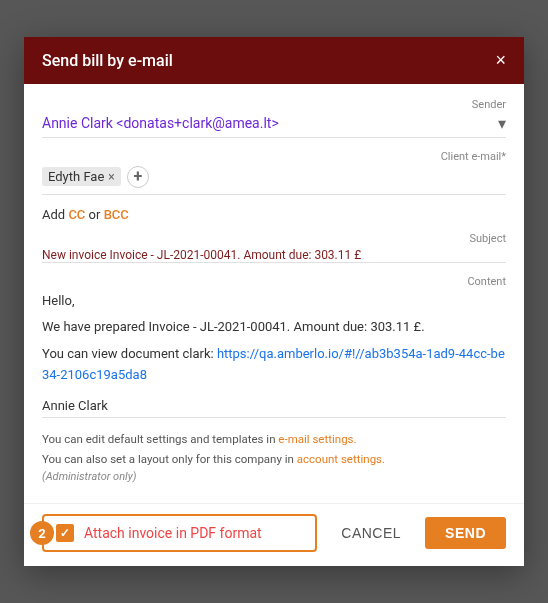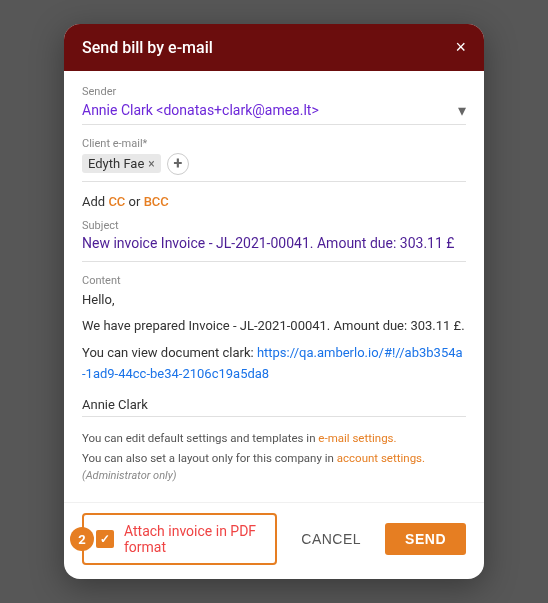--- a/index.html
+++ b/index.html
@@ -15,23 +15,23 @@
     }
     .modal-overlay {
       width: 548px;
       height: 603px;
       background: rgba(0,0,0,0.45);
       display: flex;
       justify-content: center;
       align-items: center;
     }
     .modal {
-      width: 420px;
+      width: 500px;
       background: #fff;
-      border-radius: 16px;
+      border-radius: 0;
       overflow: hidden;
       box-shadow: 0 8px 32px rgba(0,0,0,0.35);
     }
     .modal-header {
       background: #6b0d0d;
       color: #fff;
       padding: 14px 18px;
       display: flex;
       justify-content: space-between;
       align-items: center;
@@ -55,20 +55,21 @@
       color: #333;
     }
     .field-group {
       margin-bottom: 12px;
     }
     .field-label {
       font-size: 11px;
       color: #888;
       margin-bottom: 3px;
       display: block;
+      text-align: right;
     }
     .field-value {
       font-size: 14px;
       color: #222;
       display: flex;
       align-items: center;
       justify-content: space-between;
       padding-bottom: 4px;
       border-bottom: 1px solid #e0e0e0;
     }
@@ -118,23 +119,23 @@
       line-height: 1;
     }
     .cc-bcc-row {
       font-size: 13px;
       color: #333;
       margin-bottom: 10px;
     }
     .cc-link { color: #e67e22; text-decoration: none; font-weight: 500; }
     .bcc-link { color: #e67e22; text-decoration: none; font-weight: 500; }
     .subject-value {
-      font-size: 14px;
-      color: #4c1d95;
-      padding-bottom: 10px;
+      font-size: 12px;
+      color: #7f1d1d;
+      padding-bottom: 0;
       border-bottom: 1px solid #e0e0e0;
     }
     .content-area {
       font-size: 13px;
       color: #333;
       line-height: 1.6;
       border-bottom: 1px solid #e0e0e0;
       margin-bottom: 8px;
     }
     .content-link {

